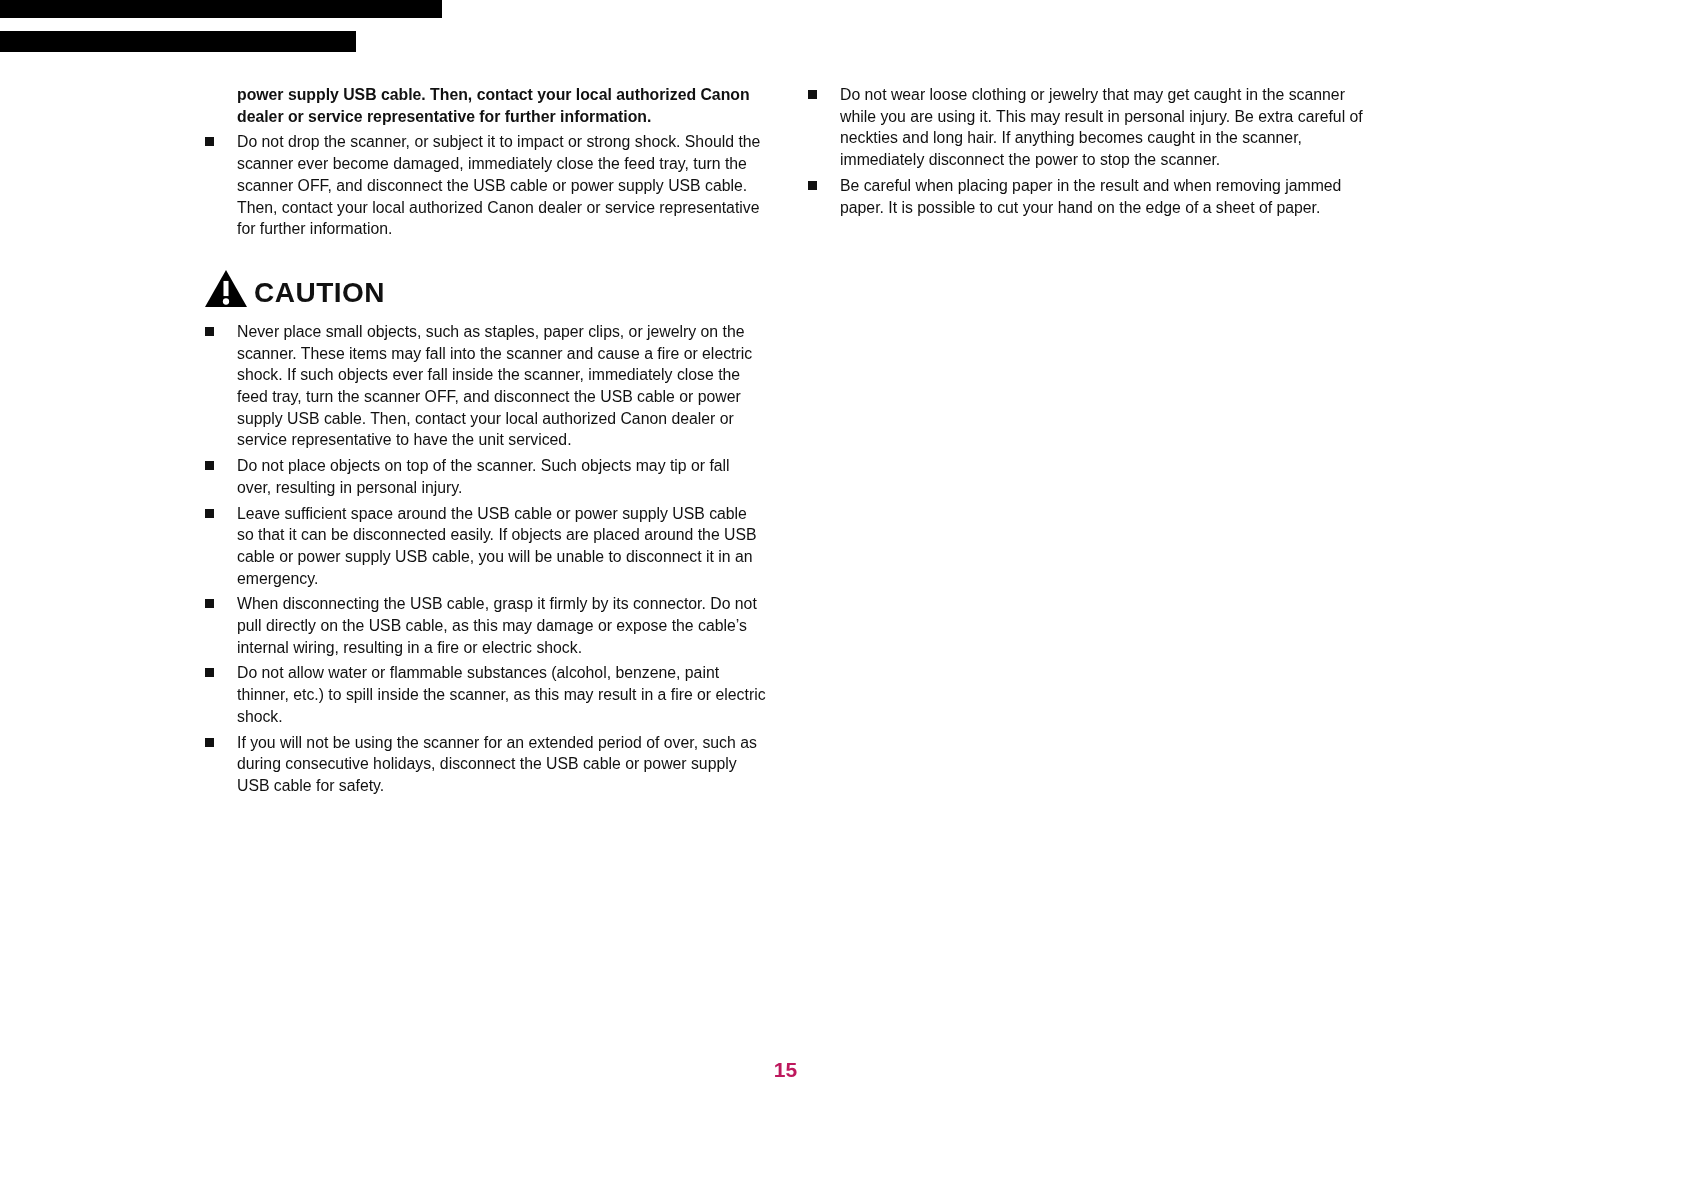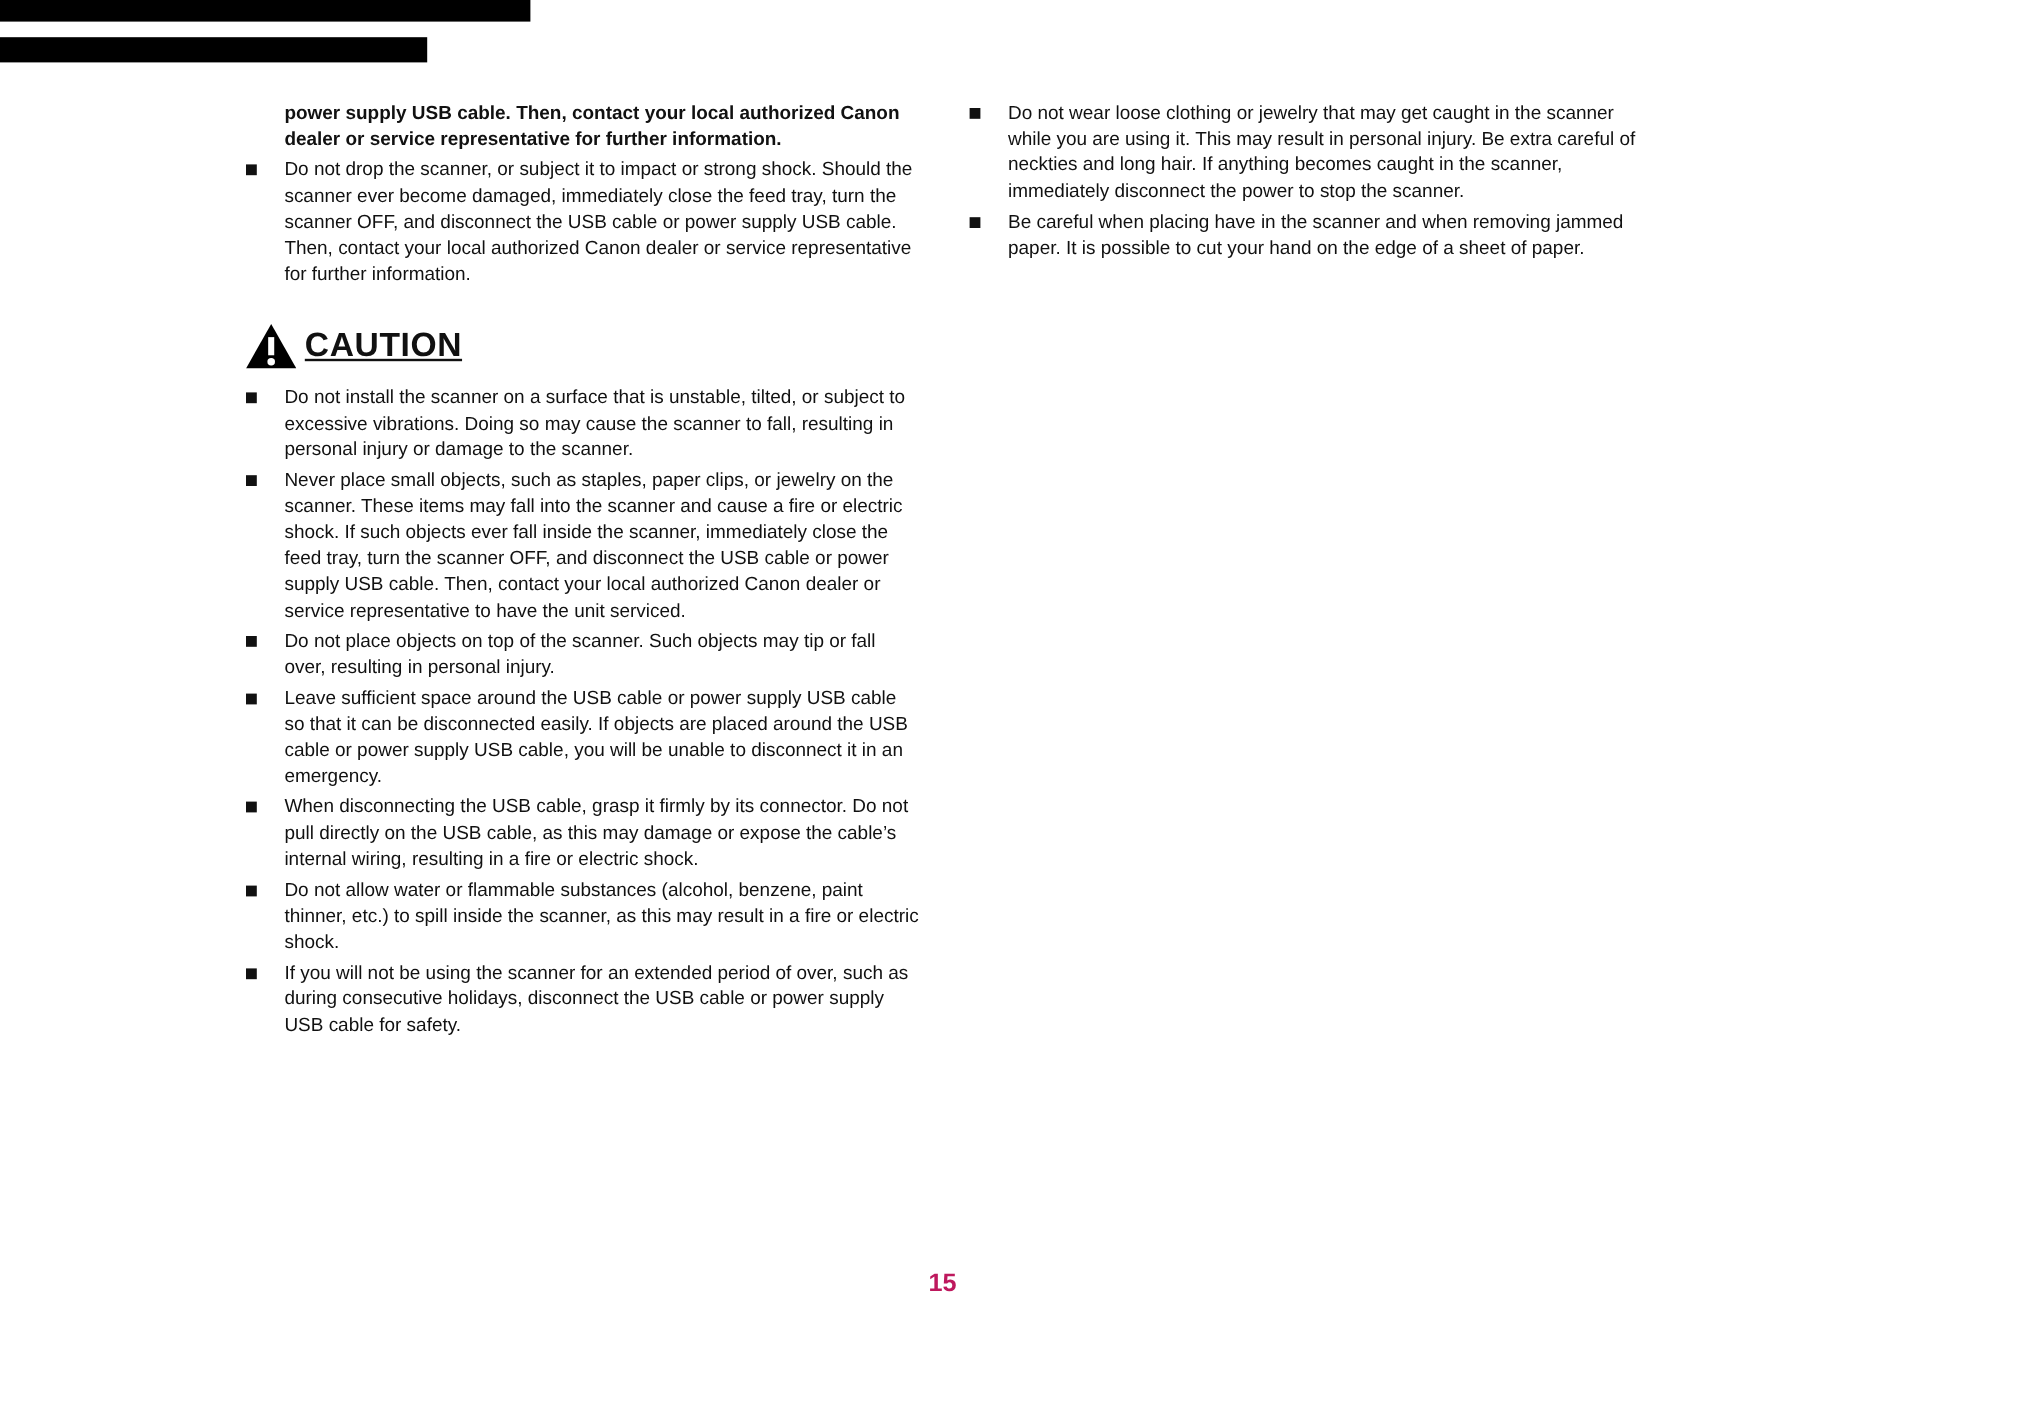--- a/index.html
+++ b/index.html
@@ -35,23 +35,22 @@
     flex: 0 0 9px;
     width: 9px; height: 9px;
     background: #111111;
     margin-top: 6px;
     margin-right: 23px;
   }
   .item-text { flex: 1; }
 
   .caution-heading {
     display: flex;
-    align-items: center;
+    align-items: flex-end;
     margin: 30px 0 14px 0;
-    text-decoration: underline;
   }
   .warn-icon { margin-right: 7px; line-height: 0; }
   .caution-title {
     font-weight: bold;
     font-size: 28px;
     line-height: 1;
     letter-spacing: 0.5px;
     color: #111111;
   }
 
@@ -88,24 +87,20 @@
       <span class="warn-icon">
         <svg width="42" height="37" viewBox="0 0 100 88" aria-hidden="true">
           <path d="M50 0 L100 88 L0 88 Z" fill="#000000"></path>
           <rect x="44" y="26" width="12" height="36" fill="#ffffff"></rect>
           <circle cx="50" cy="75" r="7.5" fill="#ffffff"></circle>
         </svg>
       </span>
       <span class="caution-title">CAUTION</span>
     </div>
 
-    <div class="bullet-item">
-      <span class="bullet"></span>
-      <span class="item-text">Do not install the scanner on a surface that is unstable, tilted, or subject to excessive vibrations. Doing so may cause the scanner to fall, resulting in personal injury or damage to the scanner.</span>
-    </div>
 
     <div class="bullet-item">
       <span class="bullet"></span>
       <span class="item-text">Never place small objects, such as staples, paper clips, or jewelry on the scanner. These items may fall into the scanner and cause a fire or electric shock. If such objects ever fall inside the scanner, immediately close the feed tray, turn the scanner OFF, and disconnect the USB cable or power supply USB cable. Then, contact your local authorized Canon dealer or service representative to have the unit serviced.</span>
     </div>
 
 
     <div class="bullet-item">
       <span class="bullet"></span>
       <span class="item-text">Do not place objects on top of the scanner. Such objects may tip or fall over, resulting in personal injury.</span>
@@ -135,20 +130,20 @@
 
   <div class="col col-right">
 
     <div class="bullet-item">
       <span class="bullet"></span>
       <span class="item-text">Do not wear loose clothing or jewelry that may get caught in the scanner while you are using it. This may result in personal injury. Be extra careful of neckties and long hair. If anything becomes caught in the scanner, immediately disconnect the power to stop the scanner.</span>
     </div>
 
     <div class="bullet-item">
       <span class="bullet"></span>
-      <span class="item-text">Be careful when placing have in the scanner and when removing jammed paper. It is possible to cut your hand on the edge of a sheet of paper.</span>
+      <span class="item-text">Be careful when placing paper in the result and when removing jammed paper. It is possible to cut your hand on the edge of a sheet of paper.</span>
     </div>
 
   </div>
 
   <div class="page-number">15</div>
 
 </div>
 
 </body></html>

